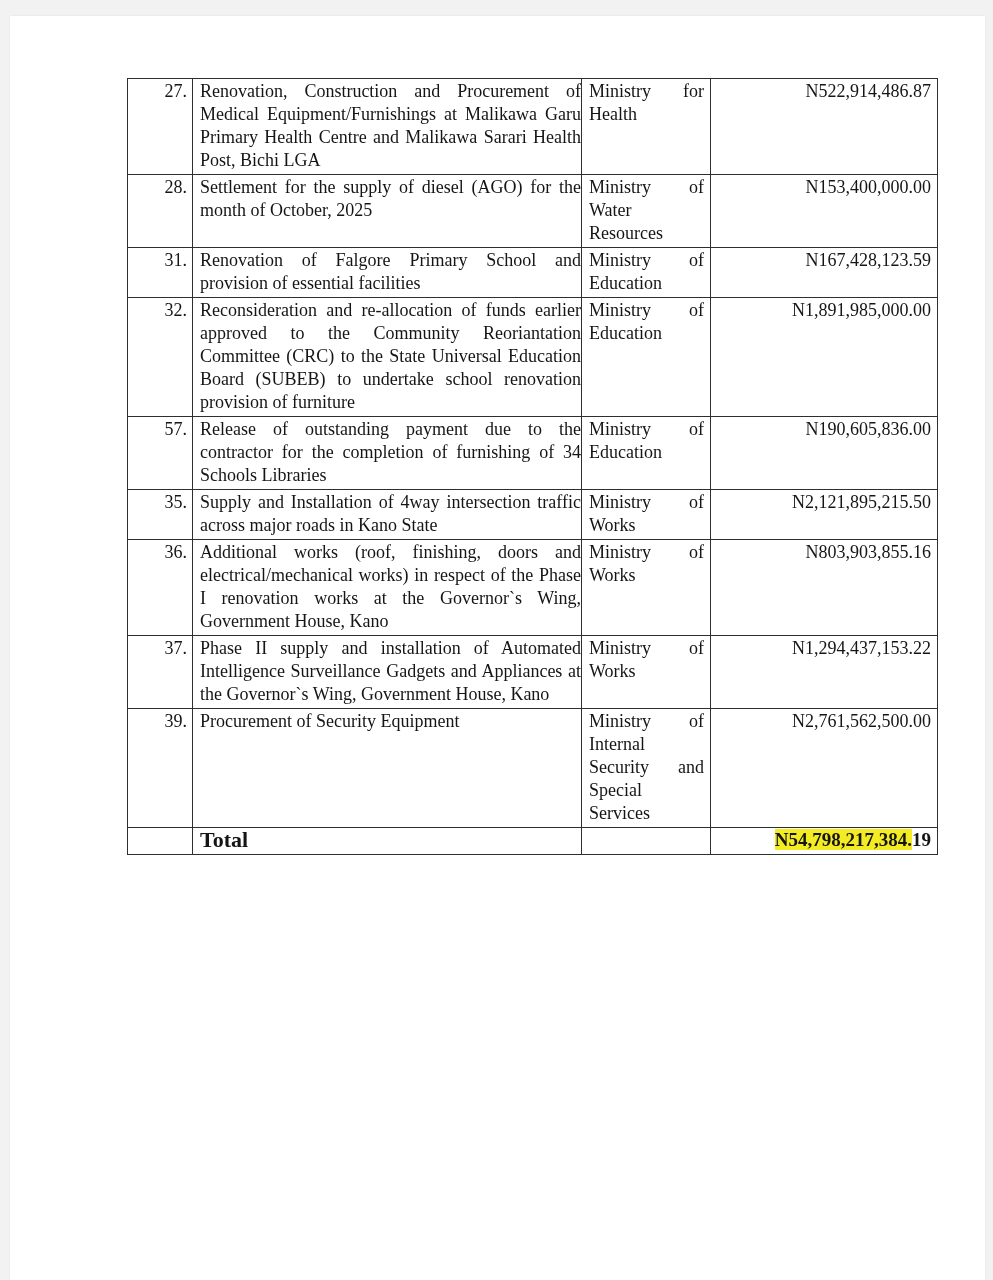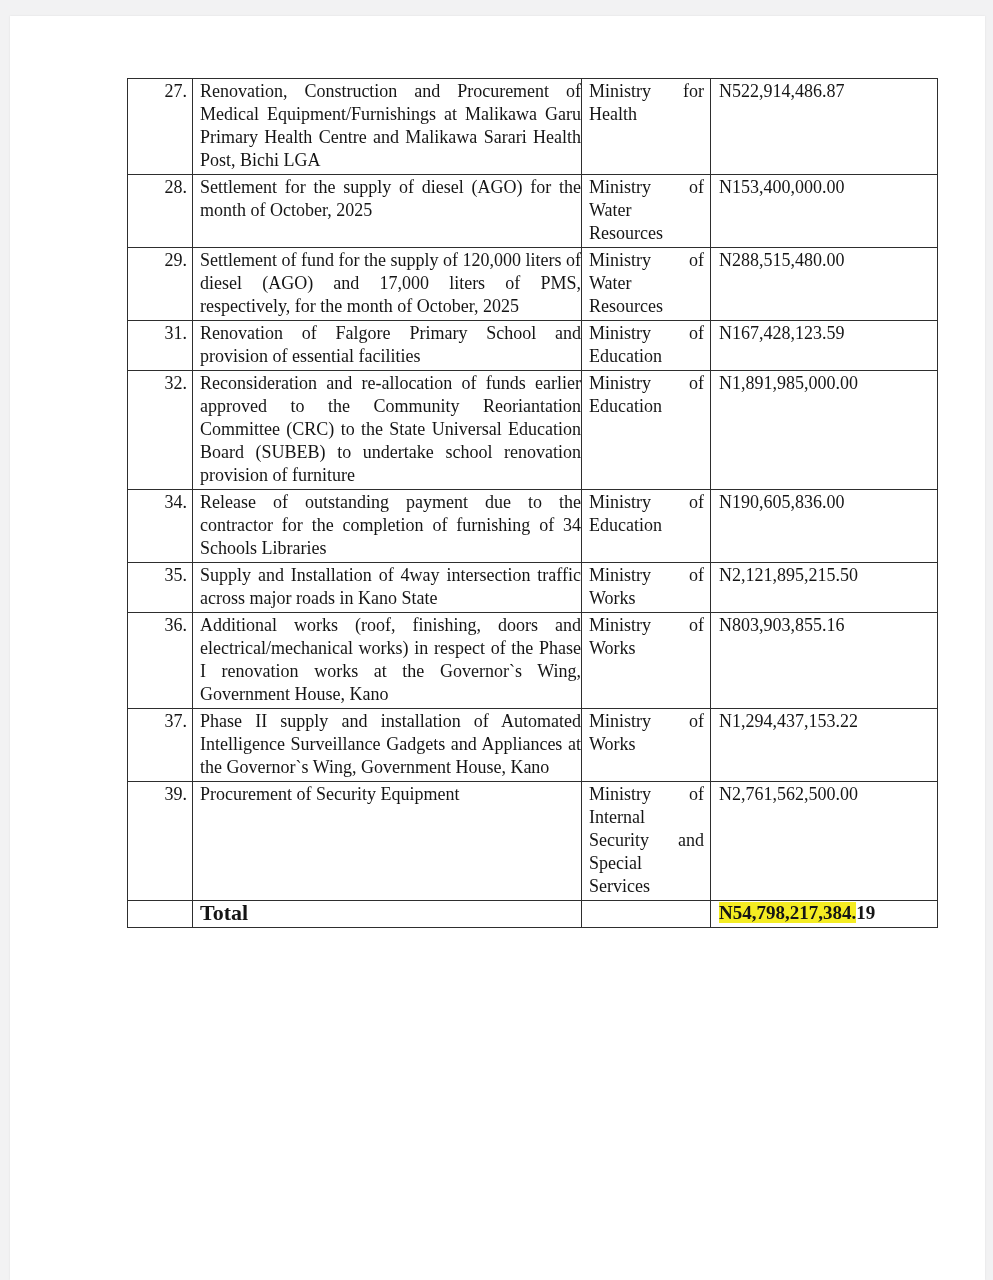--- a/index.html
+++ b/index.html
@@ -31,21 +31,21 @@
     border: 1.6px solid #2e2e2e;
     vertical-align: top;
     font-size: 18px;
     line-height: 23px;
     padding: 1px 6px 2px 6px;
     overflow: hidden;
   }
   td.cell-num  { text-align: right; padding-right: 5px; }
   td.cell-desc { text-align: justify; padding-left: 7px; padding-right: 0; }
   td.cell-min  { text-align: justify; padding-left: 7px; padding-right: 6px; }
-  td.cell-amt  { text-align: left;  padding-left: 8px; }
+  td.cell-amt  { text-align: right;  padding-left: 8px; }
   
   #data-rows tr:nth-child(5) td,
   #data-rows tr:nth-child(9) td { height: 64px; }
   
   #total-row td { height: 24px; padding-top: 0px; padding-bottom: 1px; }
   .total-label {
     font-weight: bold;
     font-size: 22px;
   }
   .total-amount {
@@ -76,45 +76,39 @@
     <td class="cell-amt">N522,914,486.87</td>
   </tr>
 
   <tr>
     <td class="cell-num">28.</td>
     <td class="cell-desc">Settlement for the supply of diesel (AGO) for the month of October, 2025</td>
     <td class="cell-min">Ministry of Water Resources</td>
     <td class="cell-amt">N153,400,000.00</td>
   </tr>
 
-  <tr>
-    <td class="cell-num">29.</td>
-    <td class="cell-desc">Settlement of fund for the supply of 120,000 liters of diesel (AGO) and 17,000 liters of PMS, respectively, for the month of October, 2025</td>
-    <td class="cell-min">Ministry of Water Resources</td>
-    <td class="cell-amt">N288,515,480.00</td>
-  </tr>
 
 
   <tr>
     <td class="cell-num">31.</td>
     <td class="cell-desc">Renovation of Falgore Primary School and provision of essential facilities</td>
     <td class="cell-min">Ministry of Education</td>
     <td class="cell-amt">N167,428,123.59</td>
   </tr>
 
   <tr>
     <td class="cell-num">32.</td>
     <td class="cell-desc">Reconsideration and re-allocation of funds earlier approved to the Community Reoriantation Committee (CRC) to the State Universal Education Board (SUBEB) to undertake school renovation provision of furniture</td>
     <td class="cell-min">Ministry of Education</td>
     <td class="cell-amt">N1,891,985,000.00</td>
   </tr>
 
 
   <tr>
-    <td class="cell-num">34.</td>
+    <td class="cell-num">57.</td>
     <td class="cell-desc">Release of outstanding payment due to the contractor for the completion of furnishing of 34 Schools Libraries</td>
     <td class="cell-min">Ministry of Education</td>
     <td class="cell-amt">N190,605,836.00</td>
   </tr>
 
   <tr>
     <td class="cell-num">35.</td>
     <td class="cell-desc">Supply and Installation of 4way intersection traffic across major roads in Kano State</td>
     <td class="cell-min">Ministry of Works</td>
     <td class="cell-amt">N2,121,895,215.50</td>

